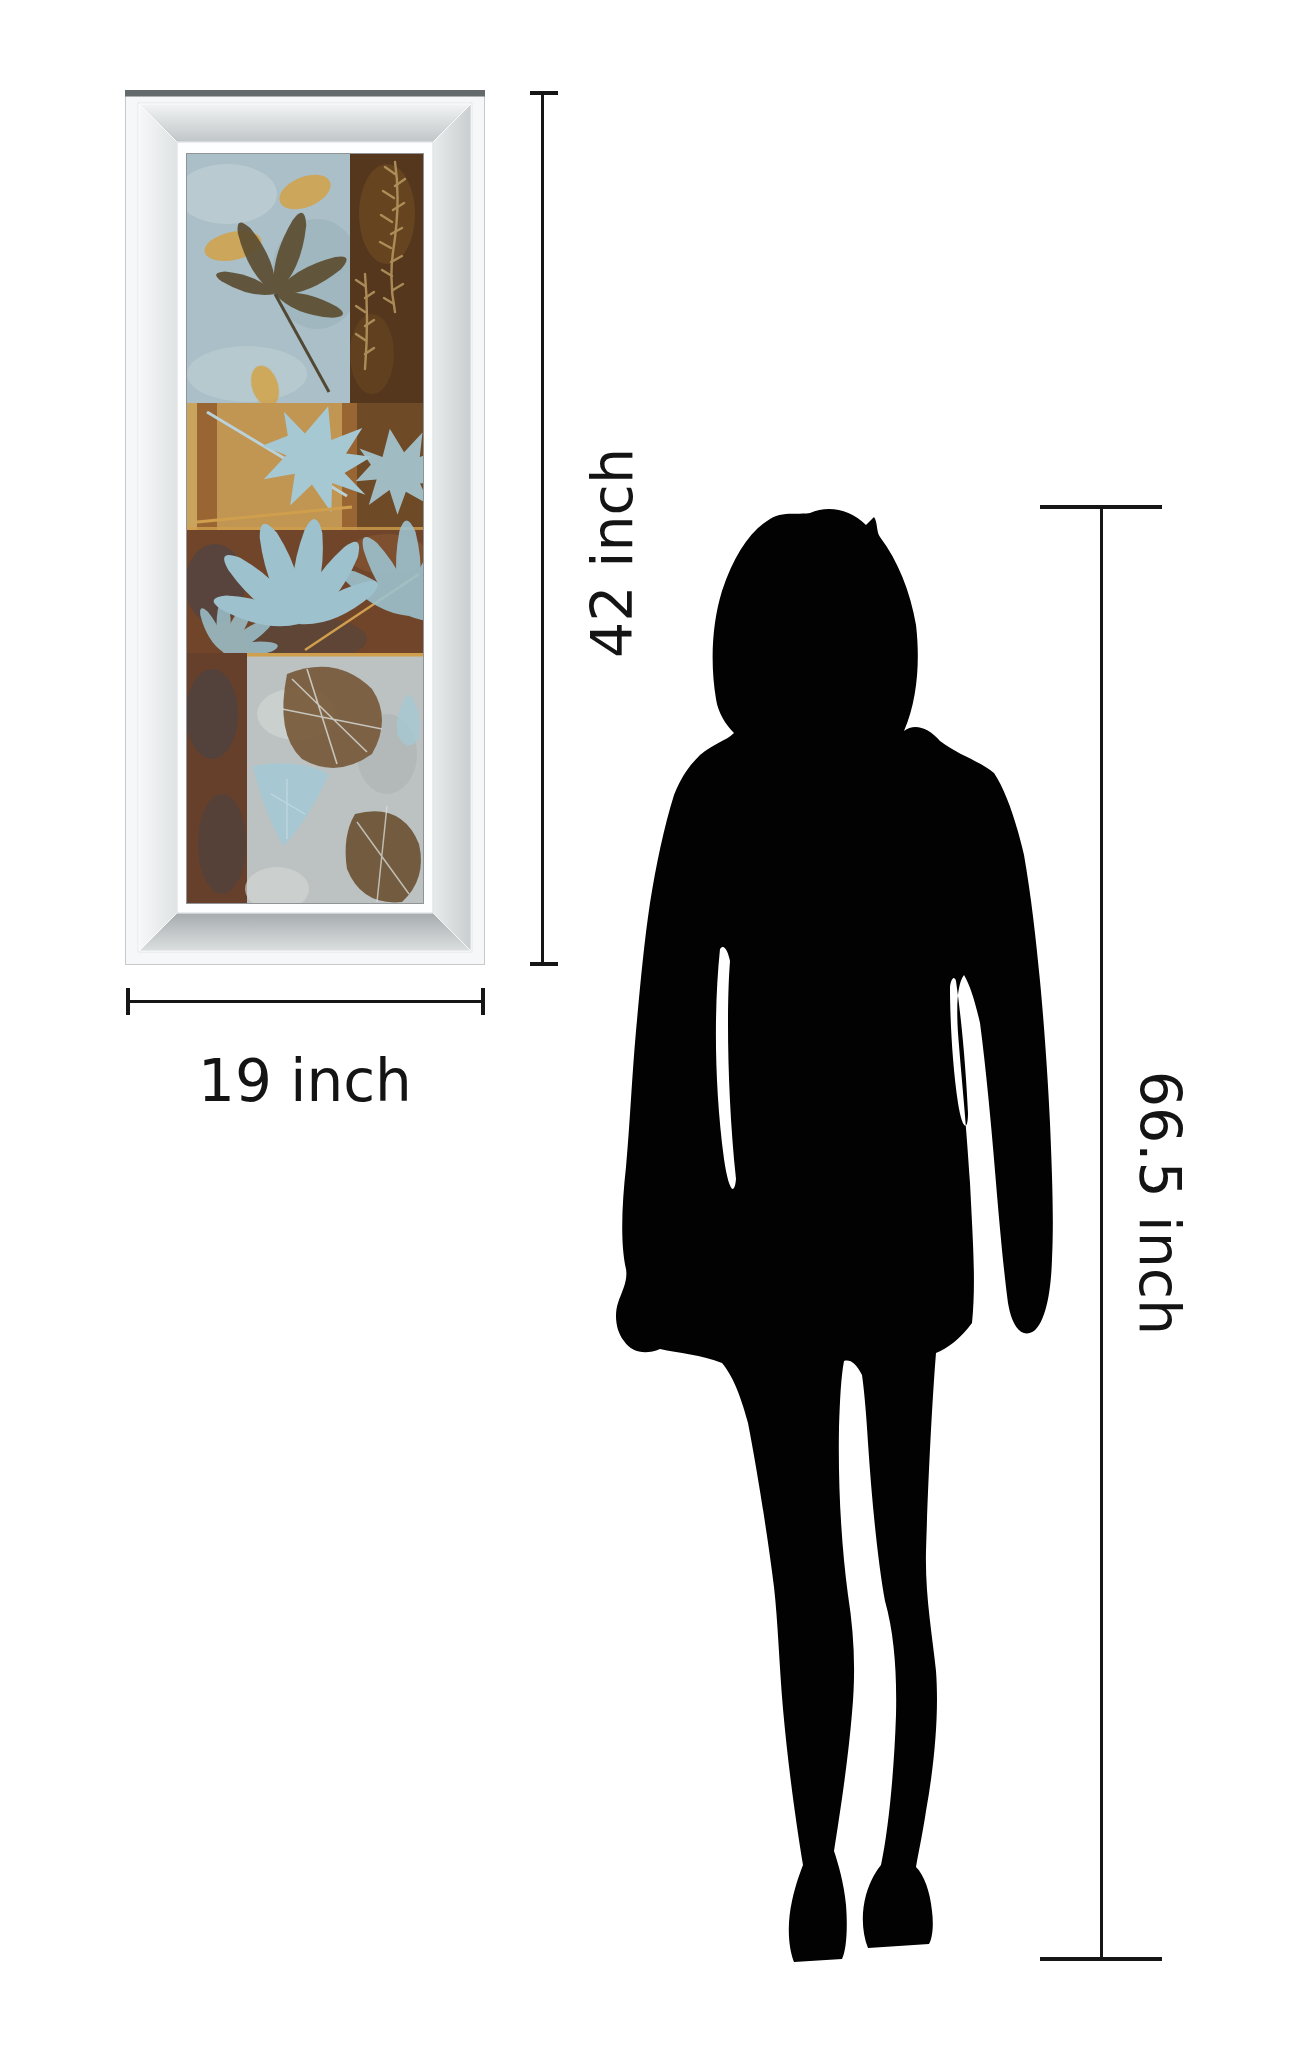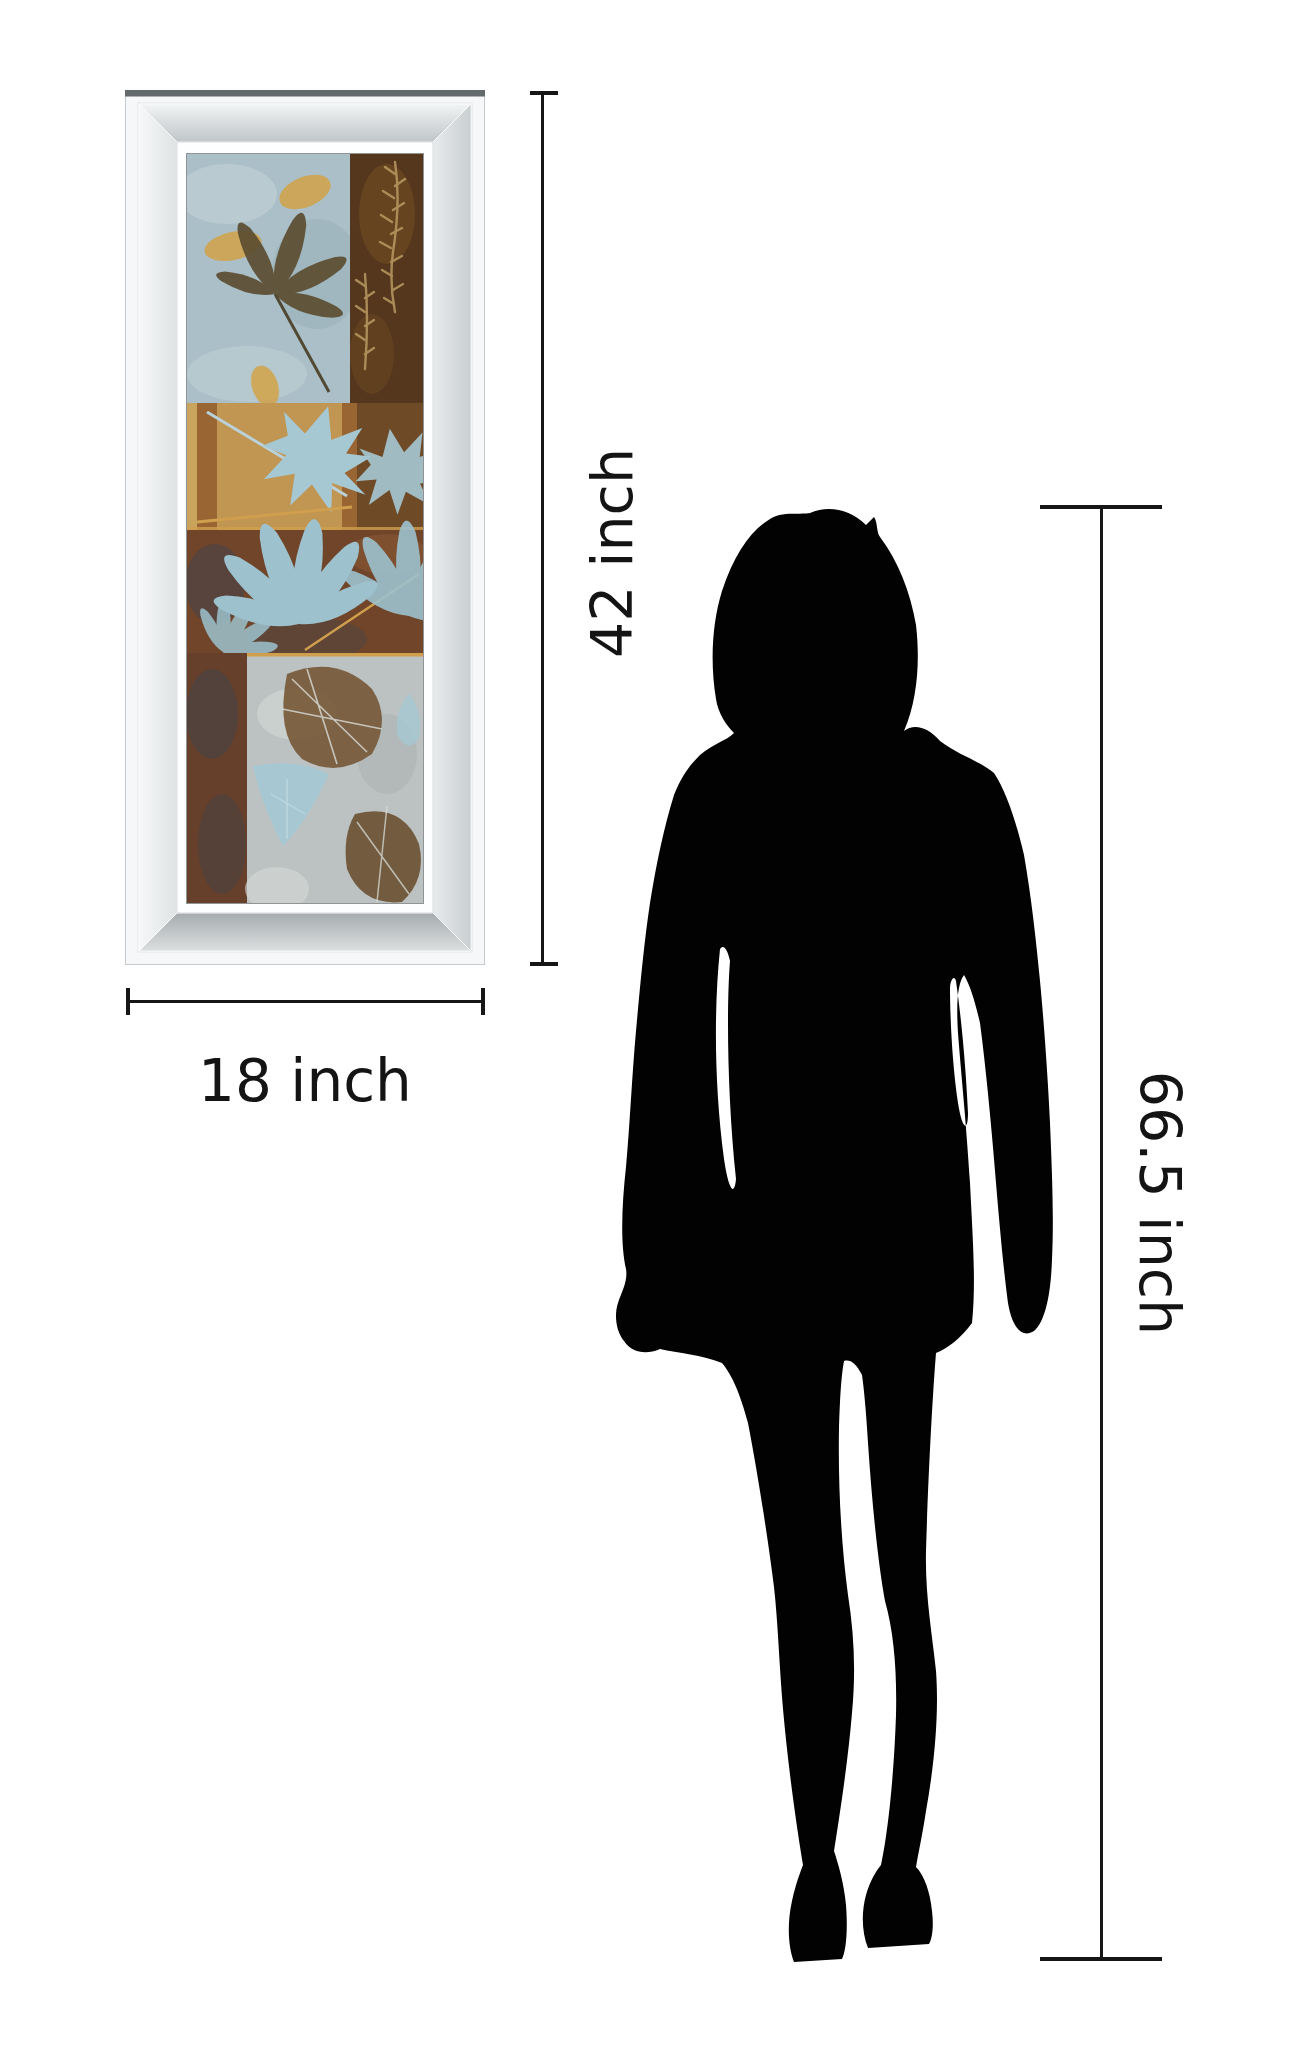--- a/index.html
+++ b/index.html
@@ -161,21 +161,21 @@
   </svg>
 
   <div class="dim-tick" style="left:530px;top:91px;width:28px;height:4px;"></div>
   <div class="dim-line" style="left:541px;top:93px;width:3px;height:872px;"></div>
   <div class="dim-tick" style="left:530px;top:962px;width:28px;height:4px;"></div>
   <div class="dim-label rot-ccw" id="label-height" style="left:612px;top:553px;">42 inch</div>
 
   <div class="dim-tick" style="left:126px;top:988px;width:4px;height:27px;"></div>
   <div class="dim-line" style="left:128px;top:1000px;width:356px;height:3px;"></div>
   <div class="dim-tick" style="left:481px;top:988px;width:4px;height:27px;"></div>
-  <div class="dim-label" id="label-width" style="left:305px;top:1081px;">18 inch</div>
+  <div class="dim-label" id="label-width" style="left:305px;top:1081px;">19 inch</div>
 
   <svg class="abs" style="left:598px;top:503px;" width="475" height="1465" viewBox="0 0 475 1465">
     <path fill-rule="evenodd" d="M212,10
              C230,2 252,6 268,22 L276,14
              C280,20 278,28 282,34
              C300,58 312,88 318,122
              C322,156 320,196 306,228
              C316,220 330,224 342,238
              C360,252 382,258 396,270
              C408,288 418,318 426,352

